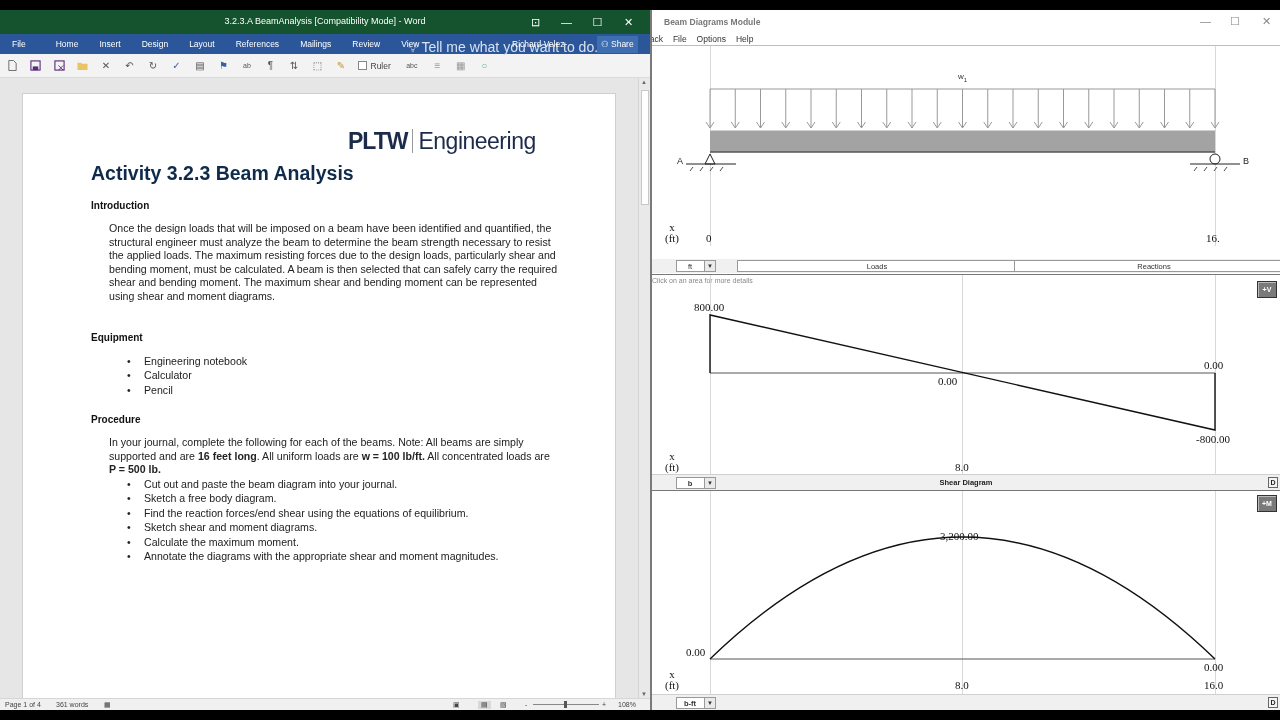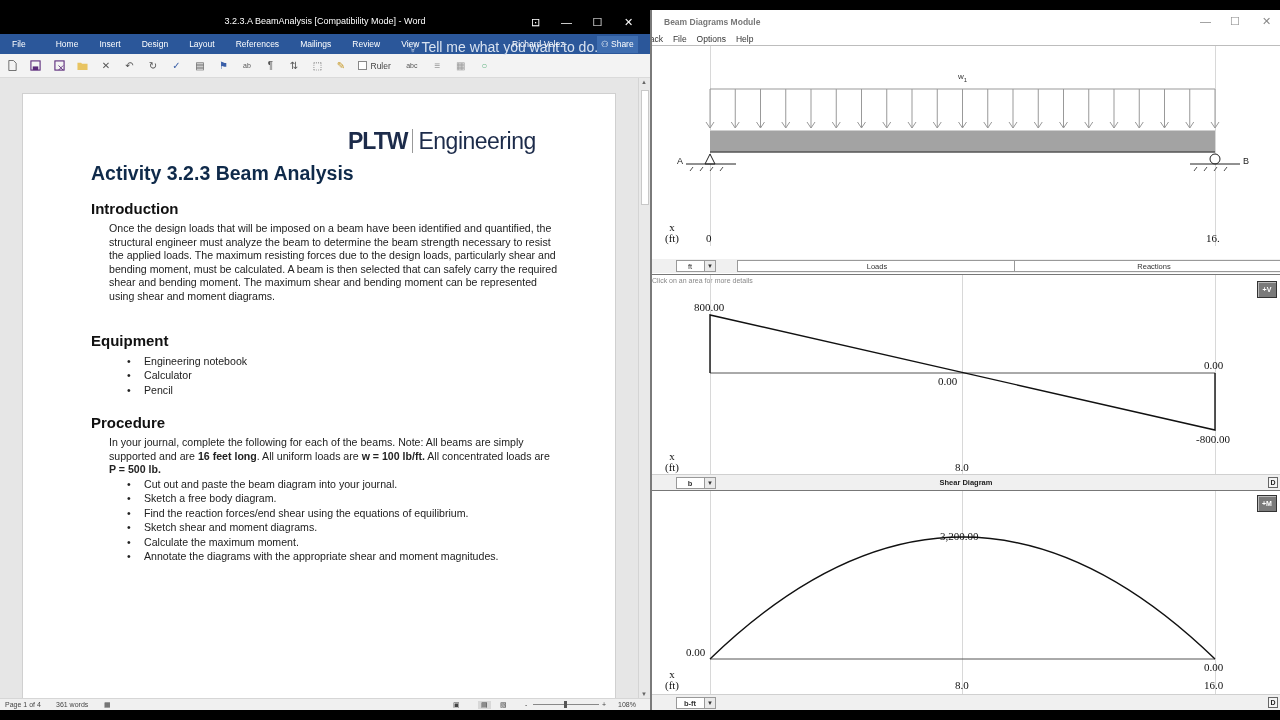--- a/index.html
+++ b/index.html
@@ -3,21 +3,21 @@
 <meta charset="utf-8">
 <style>
   * { box-sizing: border-box; margin: 0; padding: 0; }
   html, body { width: 1280px; height: 720px; overflow: hidden; background: #000; font-family: "Liberation Sans", sans-serif; }
   #root { position: relative; width: 1280px; height: 720px; }
   .top-black { position: absolute; left: 0; top: 0; width: 1280px; height: 10px; background: #000; }
   .bottom-black { position: absolute; left: 0; top: 710px; width: 1280px; height: 10px; background: #000; }
 
   
   .word { position: absolute; left: 0; top: 10px; width: 650px; height: 700px; background: #e6e6e6; overflow: hidden; }
-  .word-titlebar { height: 24px; background: #000000; color: #fff; position: relative; }
+  .word-titlebar { height: 24px; background: #14532d; color: #fff; position: relative; }
   .word-titlebar .title { position: absolute; left: 0; right: 0; top: 6px; text-align: center; font-size: 9px; color: #fff; }
   .word-titlebar .winbtns { position: absolute; right: 6px; top: 3px; display: flex; gap: 0; }
   .winbtn { width: 31px; height: 18px; color: #fff; font-size: 11px; text-align: center; line-height: 18px; }
   .word-tabs { height: 20px; background: #2b579a; color: #fff; display: flex; align-items: center; font-size: 8.5px; padding-left: 12px; position: relative; }
   .word-tabs .tab { margin-right: 21px; color: #fff; }
   .word-tabs .tellme { position: absolute; left: 408px; top: 5px; color: #d8e2f0; font-size: 14px; }
   .word-tabs .user { position: absolute; left: 512px; top: 5px; font-size: 8.5px; }
   .word-tabs .share { position: absolute; left: 597px; top: 2px; height: 17px; padding: 0 4px; background: #3e6db0; font-size: 8.5px; line-height: 17px; }
   .word-qat { height: 24px; background: #f3f3f3; border-bottom: 1px solid #dadada; display: flex; align-items: center; padding-left: 5px; font-size: 9px; color: #555; }
   .qi { width: 14px; height: 14px; margin-right: 9.5px; display: flex; align-items: center; justify-content: center; font-size: 10px; }
@@ -25,21 +25,21 @@
   .ruler-chk { display: flex; align-items: center; margin-right: 12px; font-size: 8.5px; color: #444; }
   .ruler-chk .box { width: 9px; height: 9px; border: 1px solid #888; background: #fff; margin-right: 4px; }
 
   .doc-area { position: absolute; left: 0; top: 68px; width: 650px; height: 620px; background: #e6e6e6; padding-left: 12px; }
   .page { position: absolute; left: 22px; top: 15px; width: 594px; height: 620px; background: #fff; border: 1px solid #d0d0d0; }
   .pltw { position: absolute; left: 325px; top: 34px; font-size: 23px; color: #1c2b4a; letter-spacing: -0.5px; }
   .pltw .bold { font-weight: bold; letter-spacing: -1px; }
   .pltw .sep { display: inline-block; width: 1px; height: 24px; background: #999; margin: 0 5px -4px 5px; }
   .pltw .eng { font-weight: normal; }
   .doc-title { position: absolute; left: 68px; top: 68px; font-size: 19.5px; font-weight: bold; color: #0f2a4a; }
-  .h2 { position: absolute; left: 68px; font-size: 15px; font-weight: bold; color: #111; }
+  .h2 { position: absolute; left: 68px; font-size: 10px; font-weight: bold; color: #111; }
   .para { position: absolute; left: 86px; width: 450px; font-size: 10.6px; line-height: 13.6px; color: #222; }
   .ul { position: absolute; left: 104px; font-size: 10.6px; line-height: 14.4px; color: #222; list-style: none; }
   .ul li { position: relative; padding-left: 17px; }
   .ul li::before { content: "•"; position: absolute; left: 0; top: 0; }
 
   .vscroll { position: absolute; left: 638px; top: 68px; width: 12px; height: 620px; background: #e9e9e9; border-left: 1px solid #d4d4d4; }
   .vscroll .thumb { position: absolute; left: 2px; top: 12px; width: 8px; height: 115px; background: #fff; border: 1px solid #c8c8c8; }
   .vscroll .arrow-up { position: absolute; left: 2px; top: 1px; font-size: 6px; color: #666; }
   .vscroll .arrow-dn { position: absolute; left: 2px; bottom: 1px; font-size: 6px; color: #666; }
 

